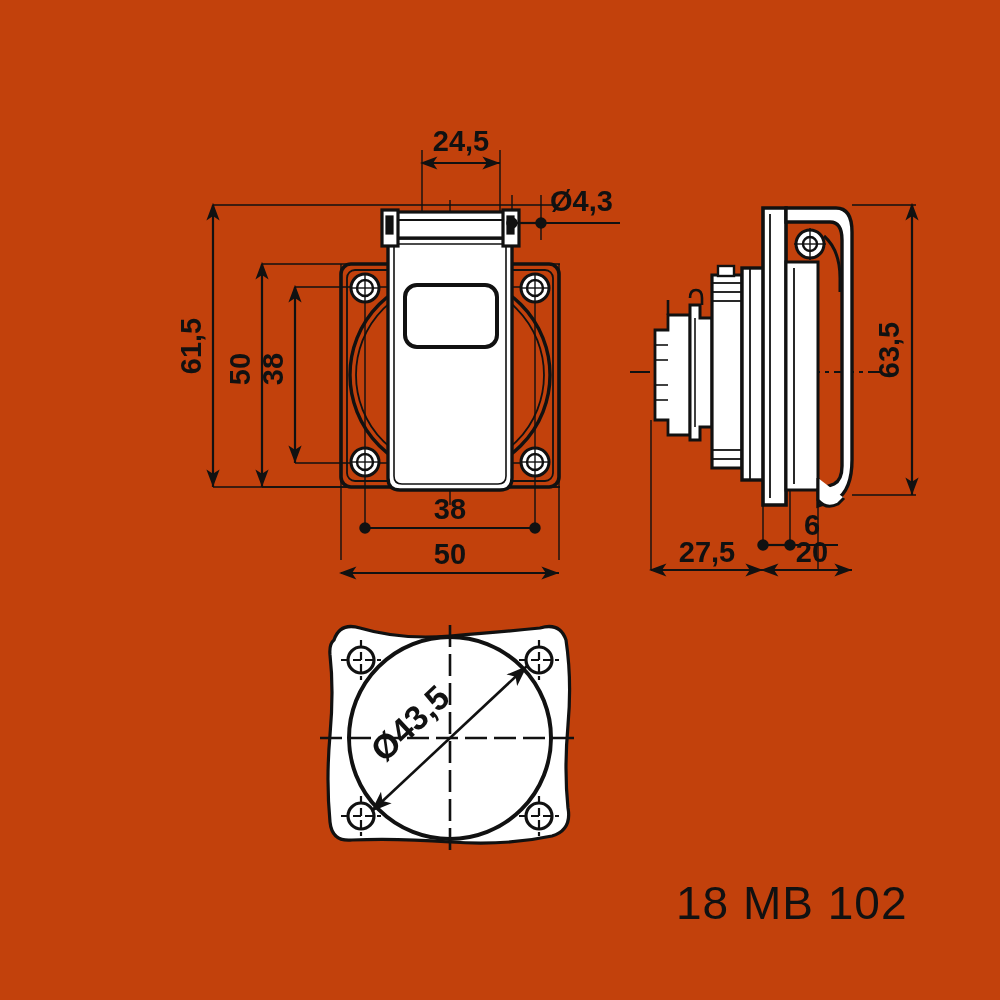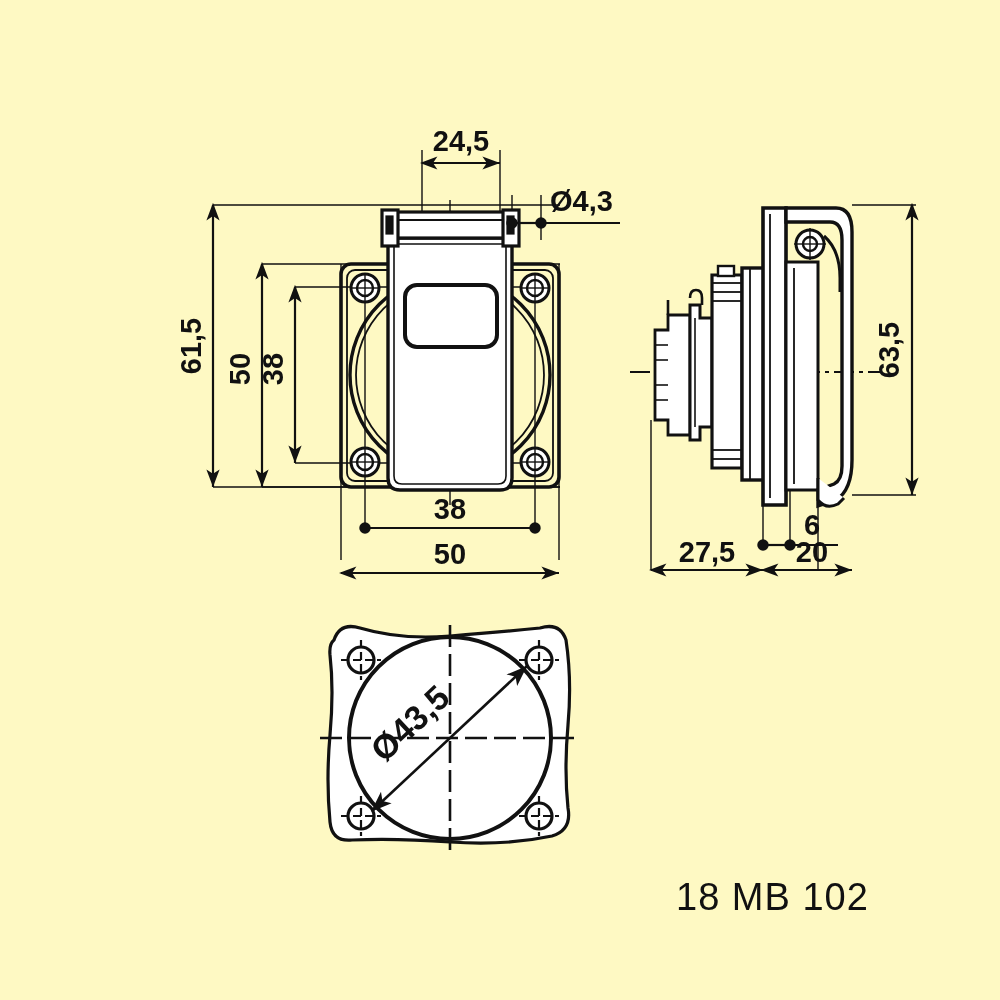--- a/index.html
+++ b/index.html
@@ -4,21 +4,21 @@
 <style>
   html, body {
     margin: 0;
     padding: 0;
     background: #ffffff;
   }
   #sheet {
     position: relative;
     width: 1000px;
     height: 1000px;
-    background: #fef9c3;
+    background: #c2410c;
     font-family: "Liberation Sans", sans-serif;
     overflow: hidden;
   }
   #drawing-svg {
     position: absolute;
     left: 0;
     top: 0;
     width: 1000px;
     height: 1000px;
   }
@@ -294,15 +294,15 @@
           <line x1="519" y1="816" x2="559" y2="816" stroke="#111111" stroke-width="2.2" stroke-dasharray="8 4"></line>
         </g>
       </g>
 
       <line x1="373" y1="810" x2="527" y2="666" stroke="#111111" stroke-width="2.6" marker-start="url(#arrowStart)" marker-end="url(#arrowEnd)"></line>
 
       <text class="dim-text" x="418" y="732" font-size="34" text-anchor="middle" transform="rotate(-43 418 732)">Ø43,5</text>
     </g>
   </svg>
 
-  <div class="part-label" style="left: 676px; top: 876px; font-size: 38px; letter-spacing: 1px;">18 MB 102</div>
+  <div class="part-label" style="left: 676px; top: 876px; font-size: 46px; letter-spacing: 1px;">18 MB 102</div>
 
 </div>
 
 </body></html>

